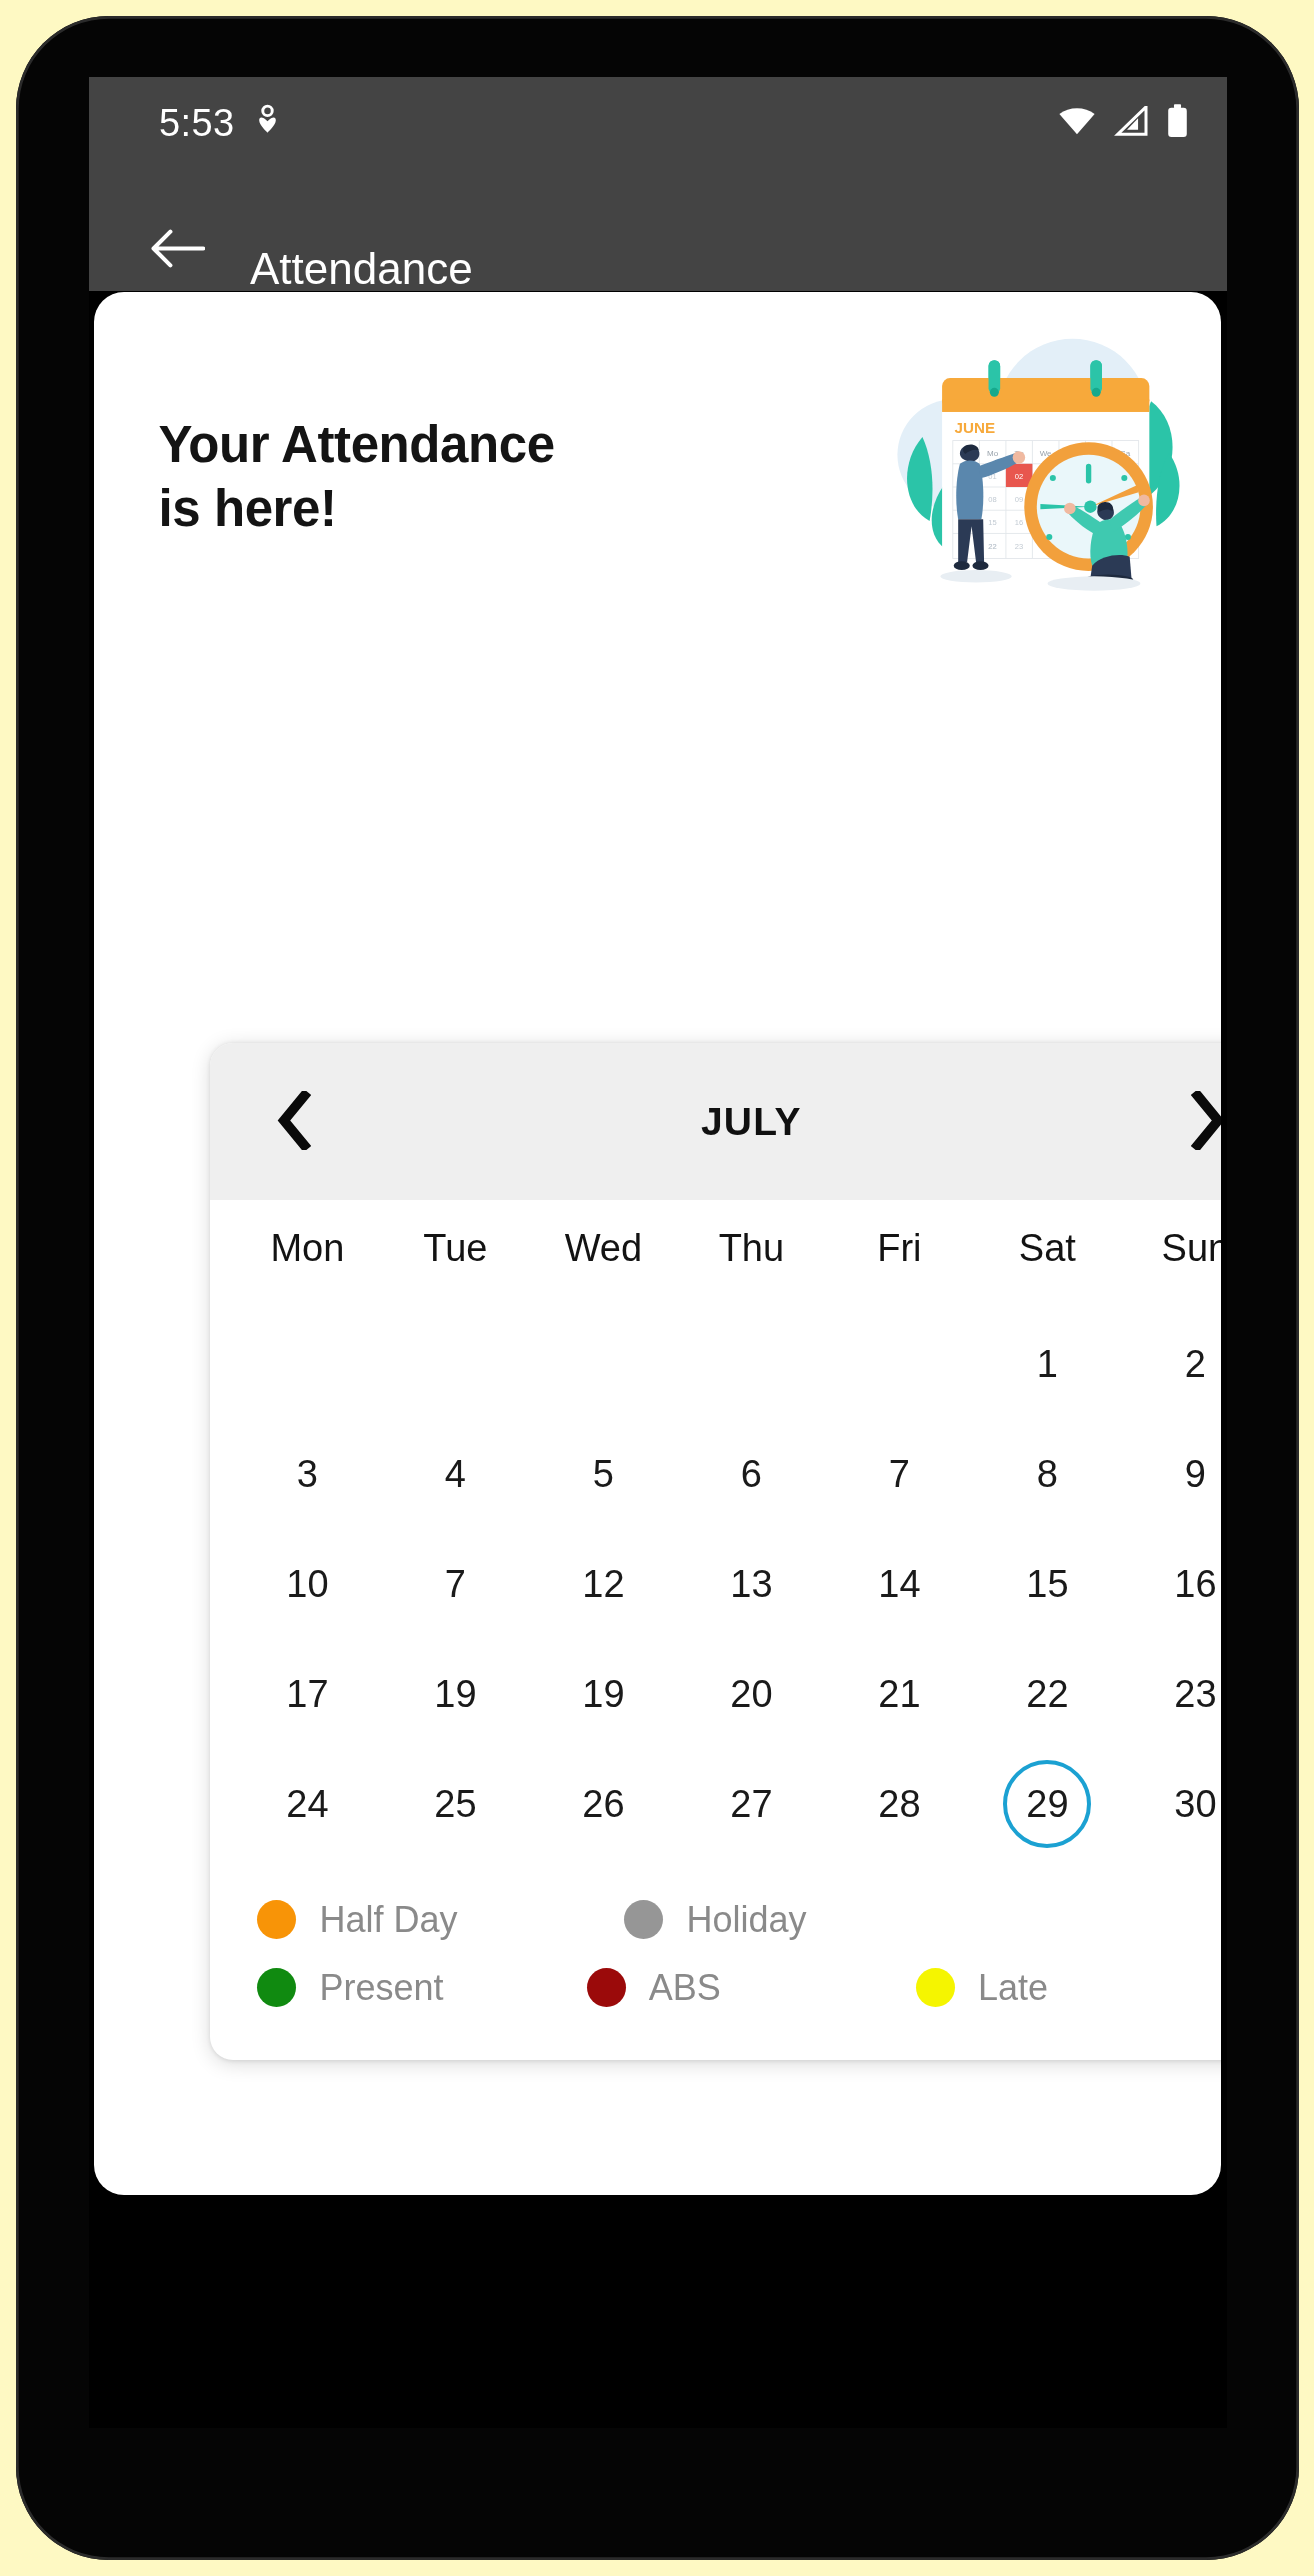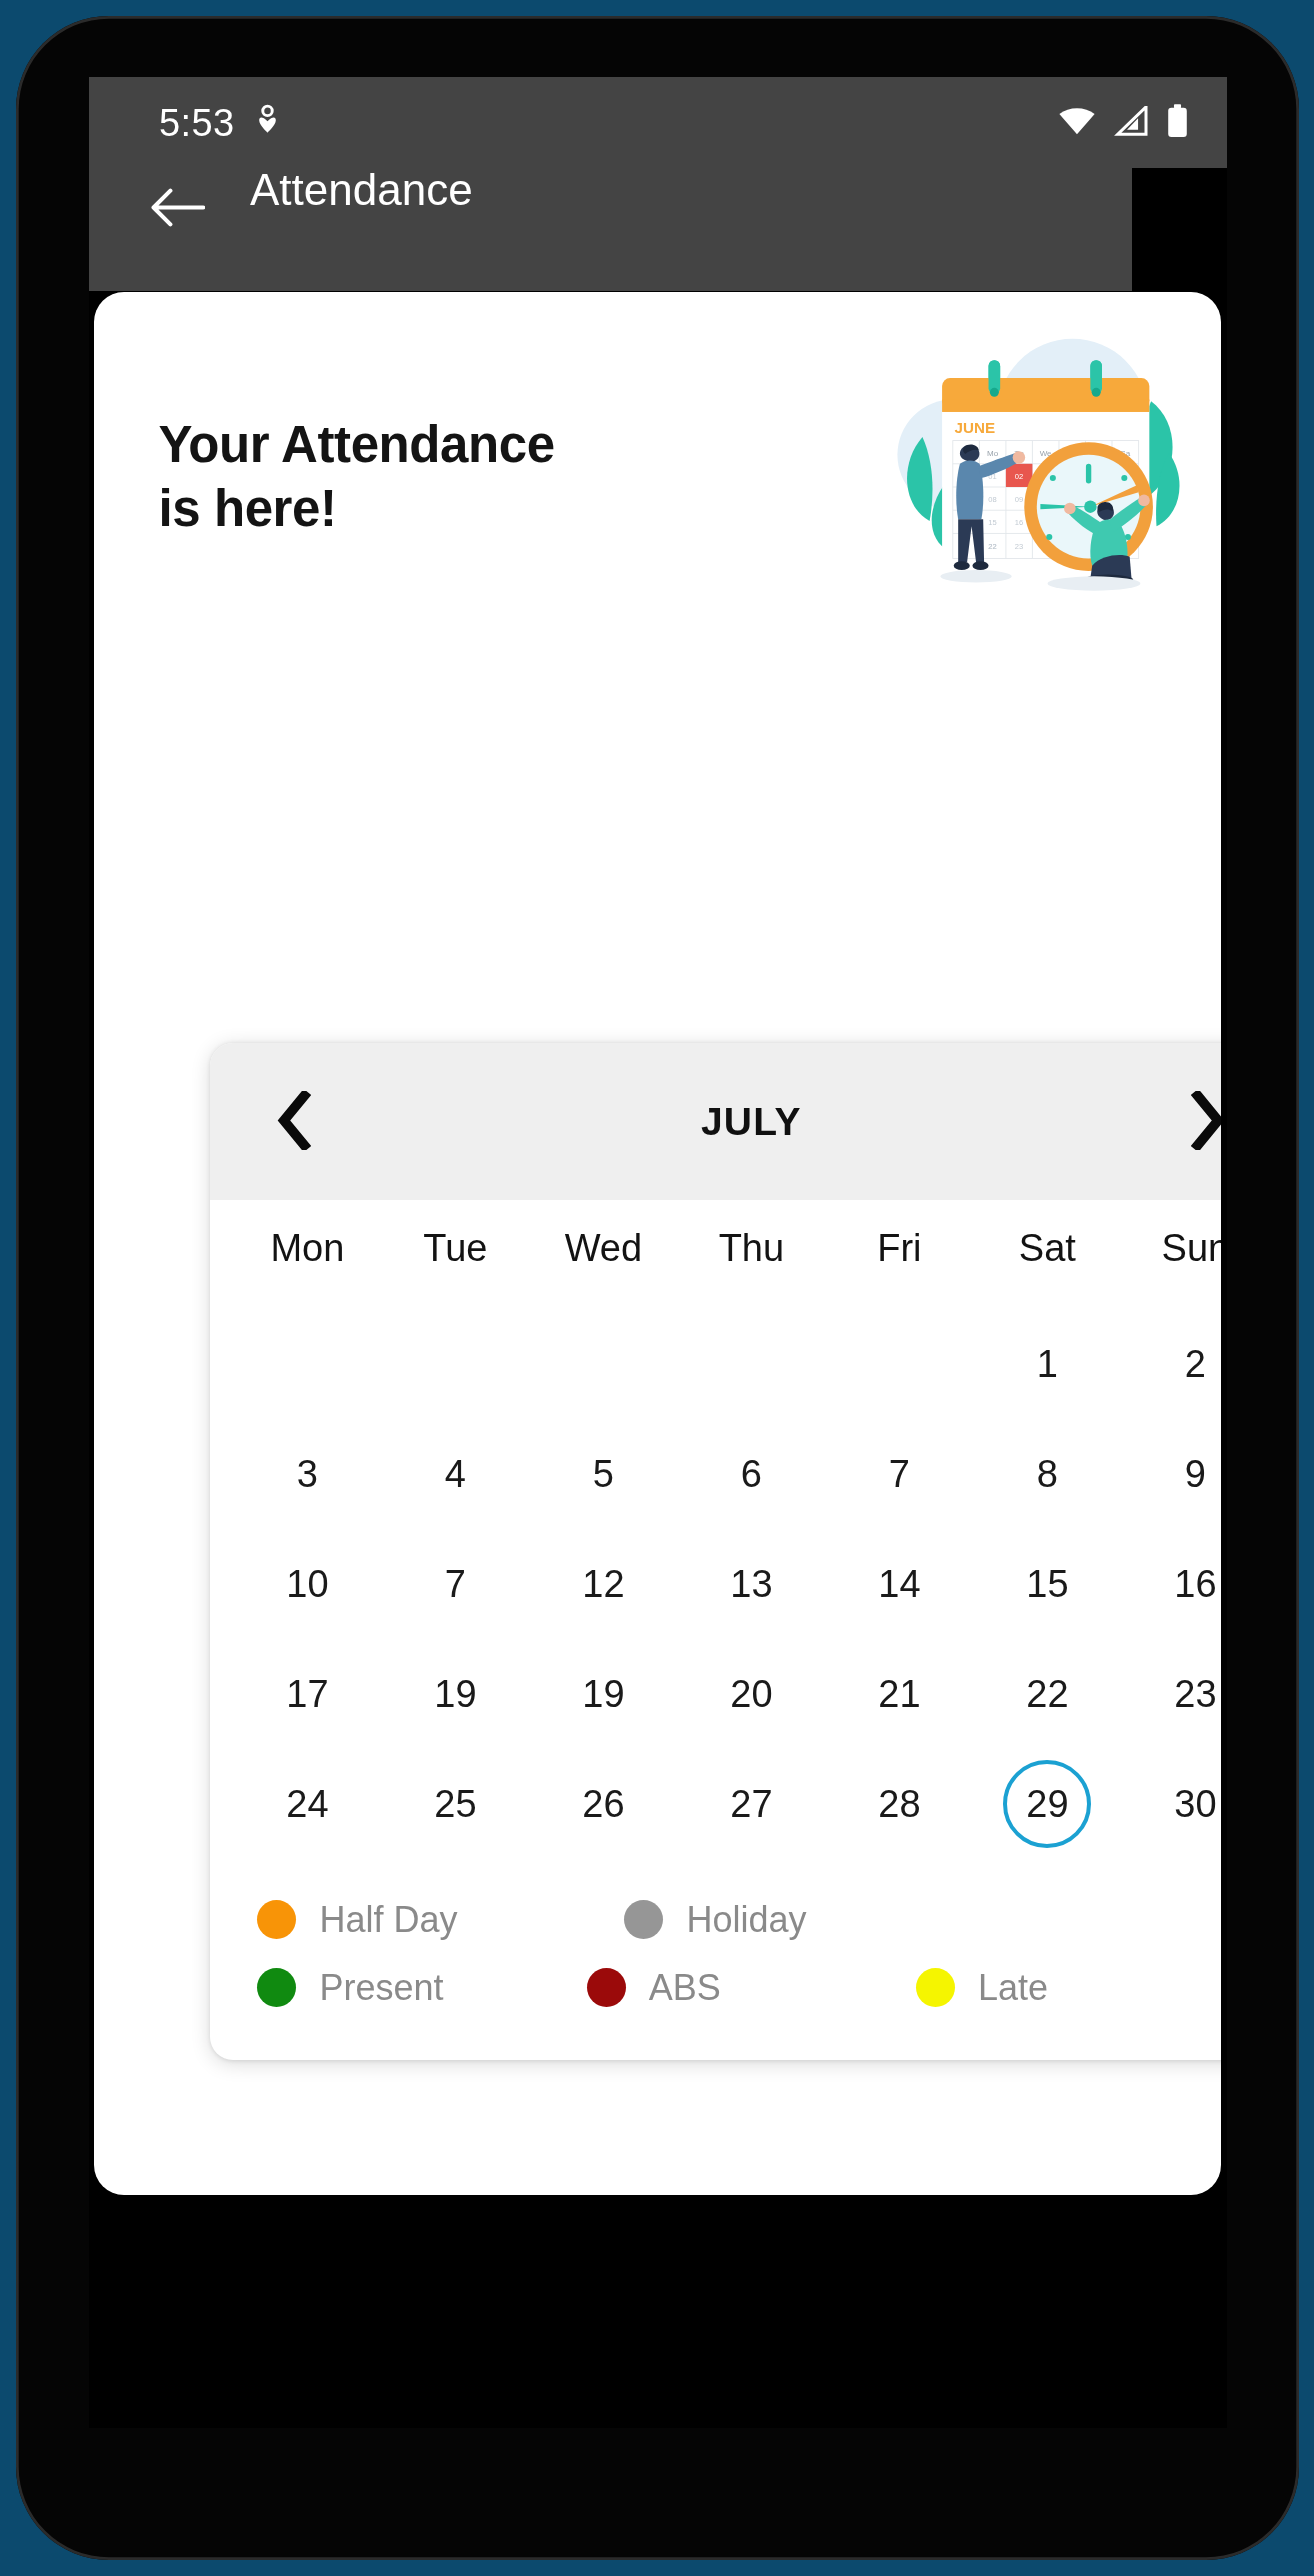--- a/index.html
+++ b/index.html
@@ -11,21 +11,21 @@
     overflow: hidden;
     font-family: "Liberation Sans", sans-serif;
   }
 
   
   #device-frame {
     position: absolute;
     left: 0; top: 0;
     width: 1315px;
     height: 2576px;
-    background: #0c4a6e;
+    background: #fef9c3;
   }
   #device-bezel {
     position: absolute;
     left: 16px; top: 16px;
     width: 1283px;
     height: 2544px;
     border-radius: 93px;
     background: #050505;
     box-shadow: inset 0 0 0 2.7px #2b2b2b;
   }
@@ -69,25 +69,25 @@
   .status-right {
     display: flex;
     align-items: center;
     gap: 18px;
   }
 
   
   #app-bar {
     position: absolute;
     left: 0; top: 91px;
-    width: 1043px;
+    width: 1138px;
     height: 123px;
     background: #444444;
     display: flex;
-    align-items: flex-start;
+    align-items: flex-end;
     padding-left: 47px;
     box-sizing: border-box;
   }
   #back-button {
     width: 82px;
     height: 82px;
     display: flex;
     align-items: center;
     justify-content: center;
     cursor: pointer;

